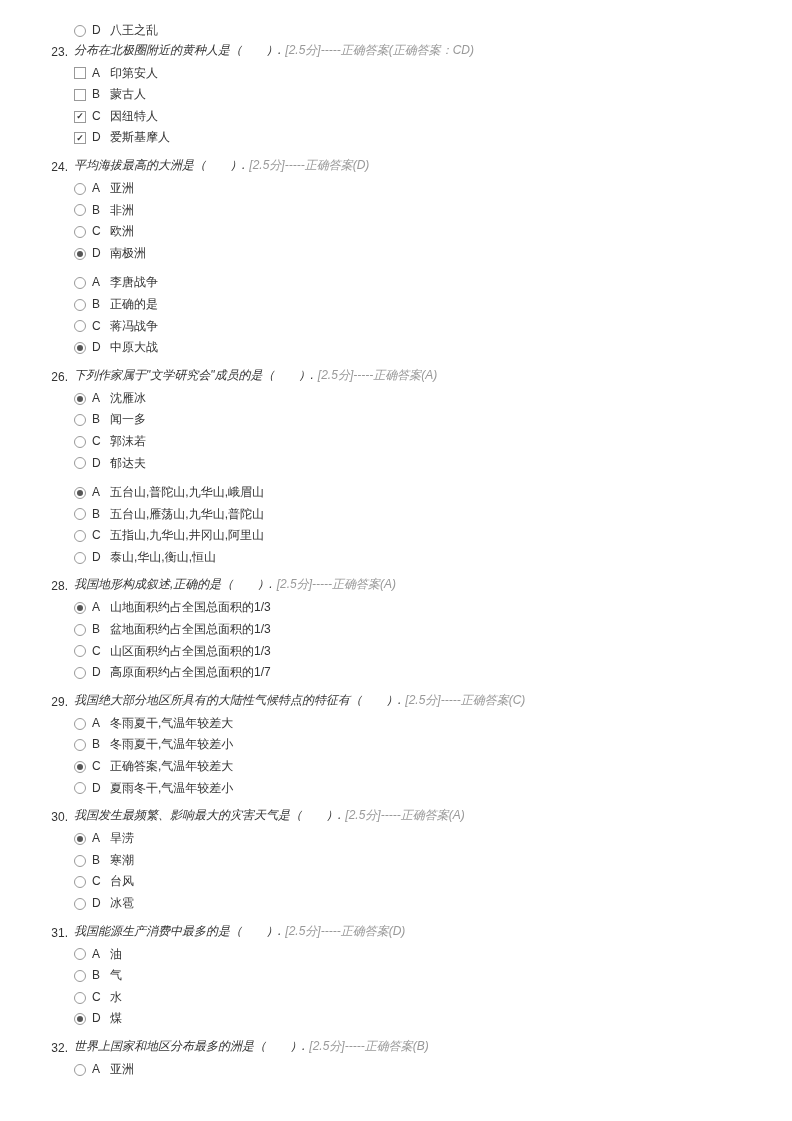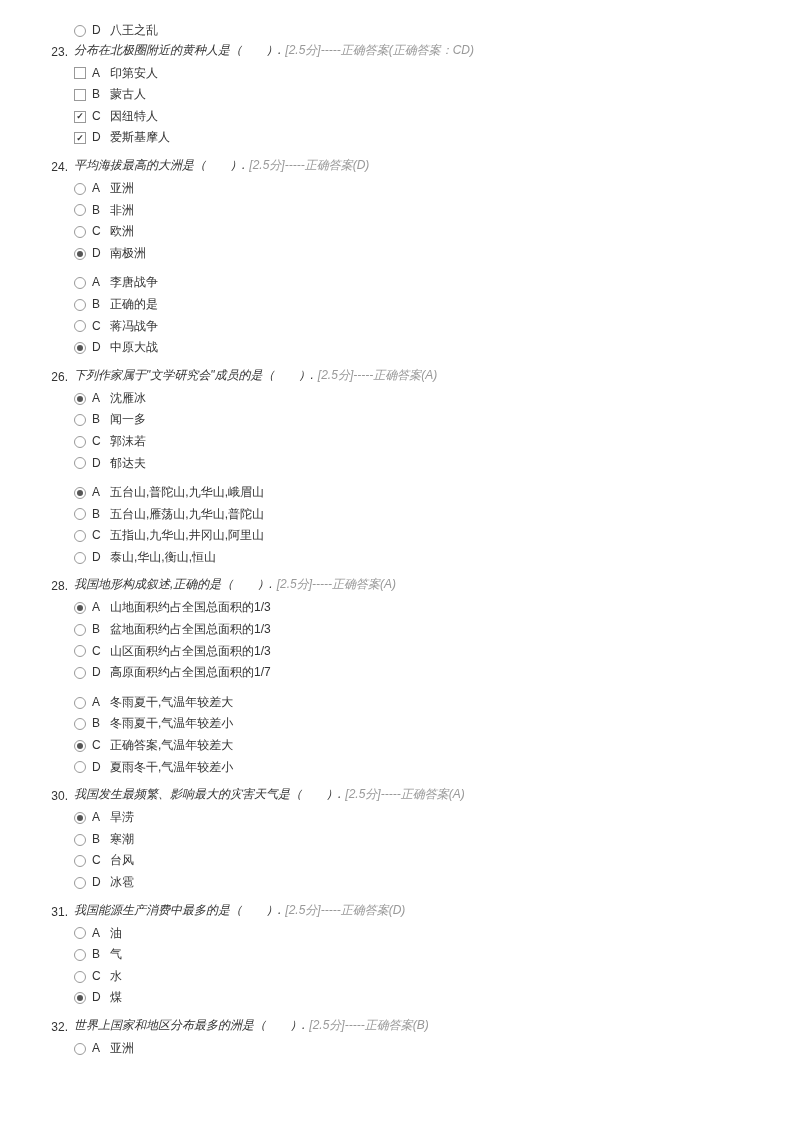--- a/index.html
+++ b/index.html
@@ -248,20 +248,24 @@
           <span class="opt-text">山区面积约占全国总面积的1/3</span>
         </div>
         <div class="opt-row">
           <span class="control radio"></span>
           <span class="opt-letter">D</span>
           <span class="opt-text">高原面积约占全国总面积的1/7</span>
         </div>
       </div>
     </div>
     <div class="question">
+      <div class="q-header">
+        <span class="q-num">29.</span>
+        <span class="q-stem"><span>我国绝大部分地区所具有的大陆性气候特点的特征有（　　）.</span><span class="q-meta">[2.5分]-----正确答案(C)</span></span>
+      </div>
       <div class="options">
         <div class="opt-row">
           <span class="control radio"></span>
           <span class="opt-letter">A</span>
           <span class="opt-text">冬雨夏干,气温年较差大</span>
         </div>
         <div class="opt-row">
           <span class="control radio"></span>
           <span class="opt-letter">B</span>
           <span class="opt-text">冬雨夏干,气温年较差小</span>

